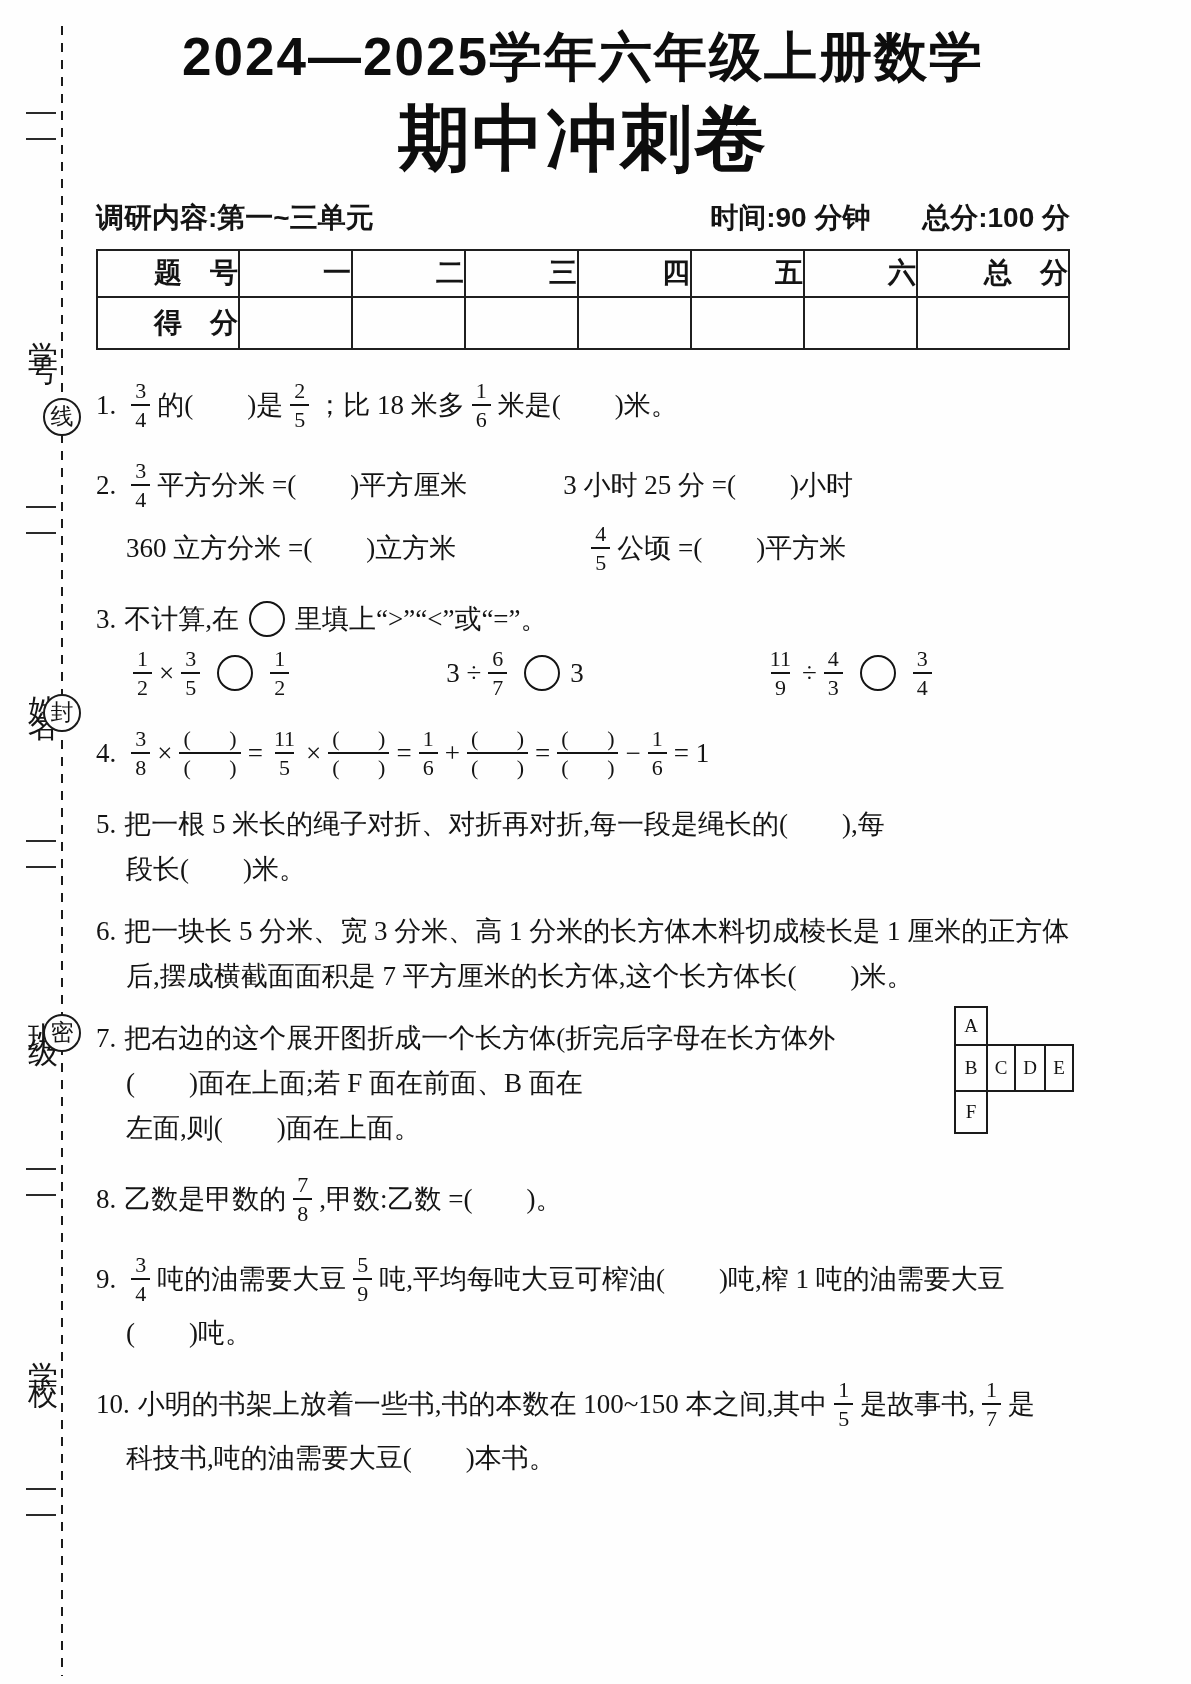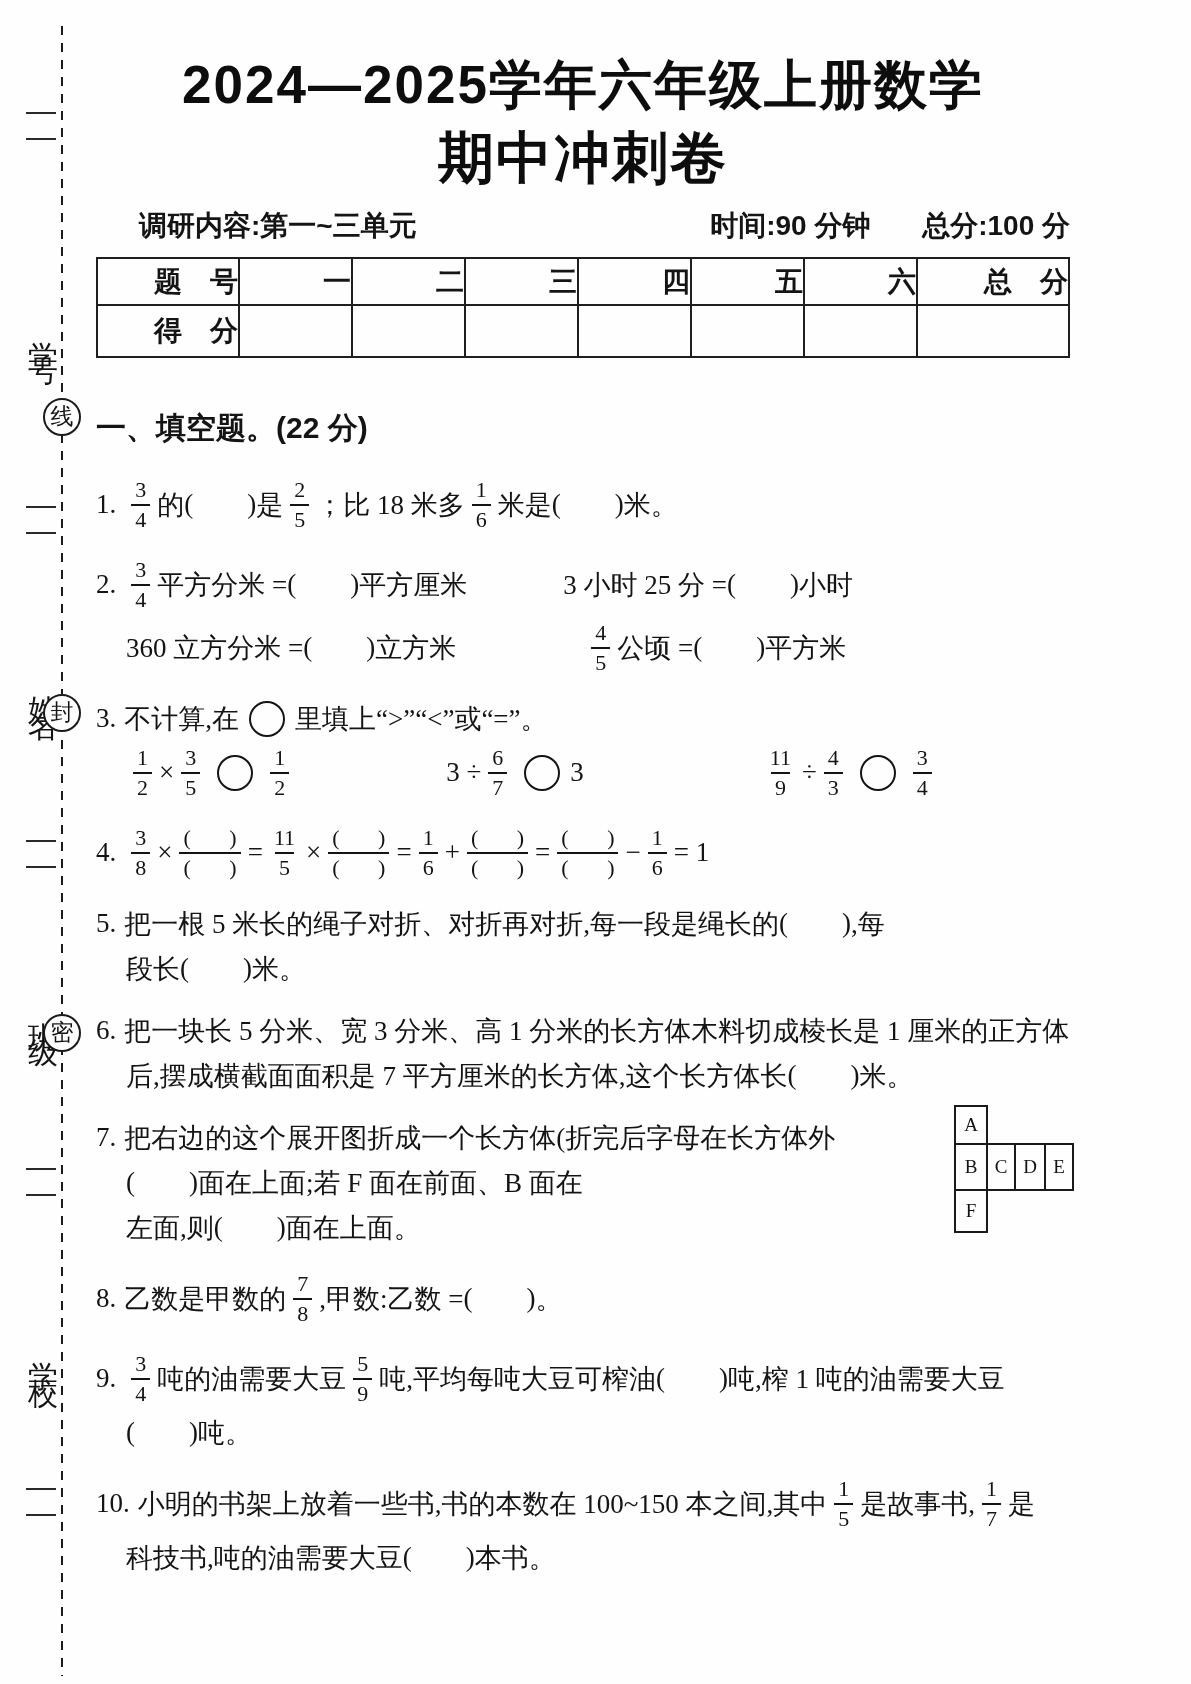--- a/index.html
+++ b/index.html
@@ -15,28 +15,28 @@
   .seal-line { position:absolute; left:61px; top:26px; bottom:8px; width:2px;
     background:repeating-linear-gradient(to bottom,#1a1a1a 0 9px,transparent 9px 17px); }
   .sb-label { position:absolute; left:22px; writing-mode:vertical-lr; text-orientation:upright;
     font-size:30px; letter-spacing:16px; font-weight:400; white-space:nowrap; }
   .seal-circle { position:absolute; left:43px; width:38px; height:38px; border:2px solid #1a1a1a;
     border-radius:50%; background:#fefefe; text-align:center; line-height:34px; font-size:23px; }
   .wl-group { position:absolute; left:26px; }
   .wl-group i { display:block; width:30px; height:2px; background:#2a2a2a; margin-bottom:24px; }
 
   
-  .main { position:absolute; left:96px; top:52px; width:974px; }
+  .main { position:absolute; left:96px; top:24px; width:974px; }
   .title1, .title2 { text-align:center; font-family:"Liberation Sans","DejaVu Sans",sans-serif;
     font-weight:900; letter-spacing:2px; color:#0d0d0d; }
   .title1 { font-size:53px; line-height:1.25; }
-  .title2 { font-size:56px; line-height:1.2; margin-top:6px; }
+  .title2 { font-size:72px; line-height:1.2; margin-top:6px;font-family:Liberation Serif, serif; }
 
   .info-row { display:flex; justify-content:space-between; align-items:flex-end; margin-top:16px;
-    font-family:"Liberation Sans","DejaVu Sans",sans-serif; font-weight:700; font-size:28px;margin-left:43px; }
+    font-family:"Liberation Sans","DejaVu Sans",sans-serif; font-weight:700; font-size:28px; }
   .info-right span { margin-left:44px; }
 
   table.score-table { width:100%; border-collapse:collapse; table-layout:fixed; margin-top:12px; }
   table.score-table td { border:2px solid #1f1f1f; text-align:right; vertical-align:middle;
     font-family:"Liberation Sans","DejaVu Sans",sans-serif; font-size:28px; font-weight:700; }
   table.score-table tr.hdr td { height:47px; }
   table.score-table tr.scr td { height:52px; }
 
   .section-heading { margin-top:50px; font-family:"Liberation Sans","DejaVu Sans",sans-serif;
     font-weight:700; font-size:30px; }
@@ -139,21 +139,20 @@
         <td></td>
         <td></td>
         <td></td>
         <td></td>
         <td></td>
         <td></td>
       </tr>
     </tbody>
       </table>
 
-    <div class="section-heading">一、填空题。(22 分)</div>
 
     <div class="questions">
         <div class="question">
           <div class="q-line"><span class="q-num">1.</span><span class="frac"><span class="num">3</span><span class="den">4</span></span><span class="qt">的</span><span class="qt">(&nbsp;&nbsp;&nbsp;&nbsp;&nbsp;&nbsp;&nbsp;&nbsp;)</span><span class="qt">是</span><span class="frac"><span class="num">2</span><span class="den">5</span></span><span class="qt">；比 18 米多</span><span class="frac"><span class="num">1</span><span class="den">6</span></span><span class="qt">米是</span><span class="qt">(&nbsp;&nbsp;&nbsp;&nbsp;&nbsp;&nbsp;&nbsp;&nbsp;)</span><span class="qt">米。</span></div>
         </div>
         <div class="question">
           <div class="q-line"><span class="q-num">2.</span><span class="frac"><span class="num">3</span><span class="den">4</span></span><span class="qt">平方分米 =</span><span class="qt">(&nbsp;&nbsp;&nbsp;&nbsp;&nbsp;&nbsp;&nbsp;&nbsp;)</span><span class="qt">平方厘米</span><span class="gap" style="width: 96px;"></span><span class="qt">3 小时 25 分 =</span><span class="qt">(&nbsp;&nbsp;&nbsp;&nbsp;&nbsp;&nbsp;&nbsp;&nbsp;)</span><span class="qt">小时</span></div>
           <div class="q-line cont"><span class="qt">360 立方分米 =</span><span class="qt">(&nbsp;&nbsp;&nbsp;&nbsp;&nbsp;&nbsp;&nbsp;&nbsp;)</span><span class="qt">立方米</span><span class="gap" style="width: 128px;"></span><span class="frac"><span class="num">4</span><span class="den">5</span></span><span class="qt">公顷 =</span><span class="qt">(&nbsp;&nbsp;&nbsp;&nbsp;&nbsp;&nbsp;&nbsp;&nbsp;)</span><span class="qt">平方米</span></div>
         </div>
         <div class="question">

